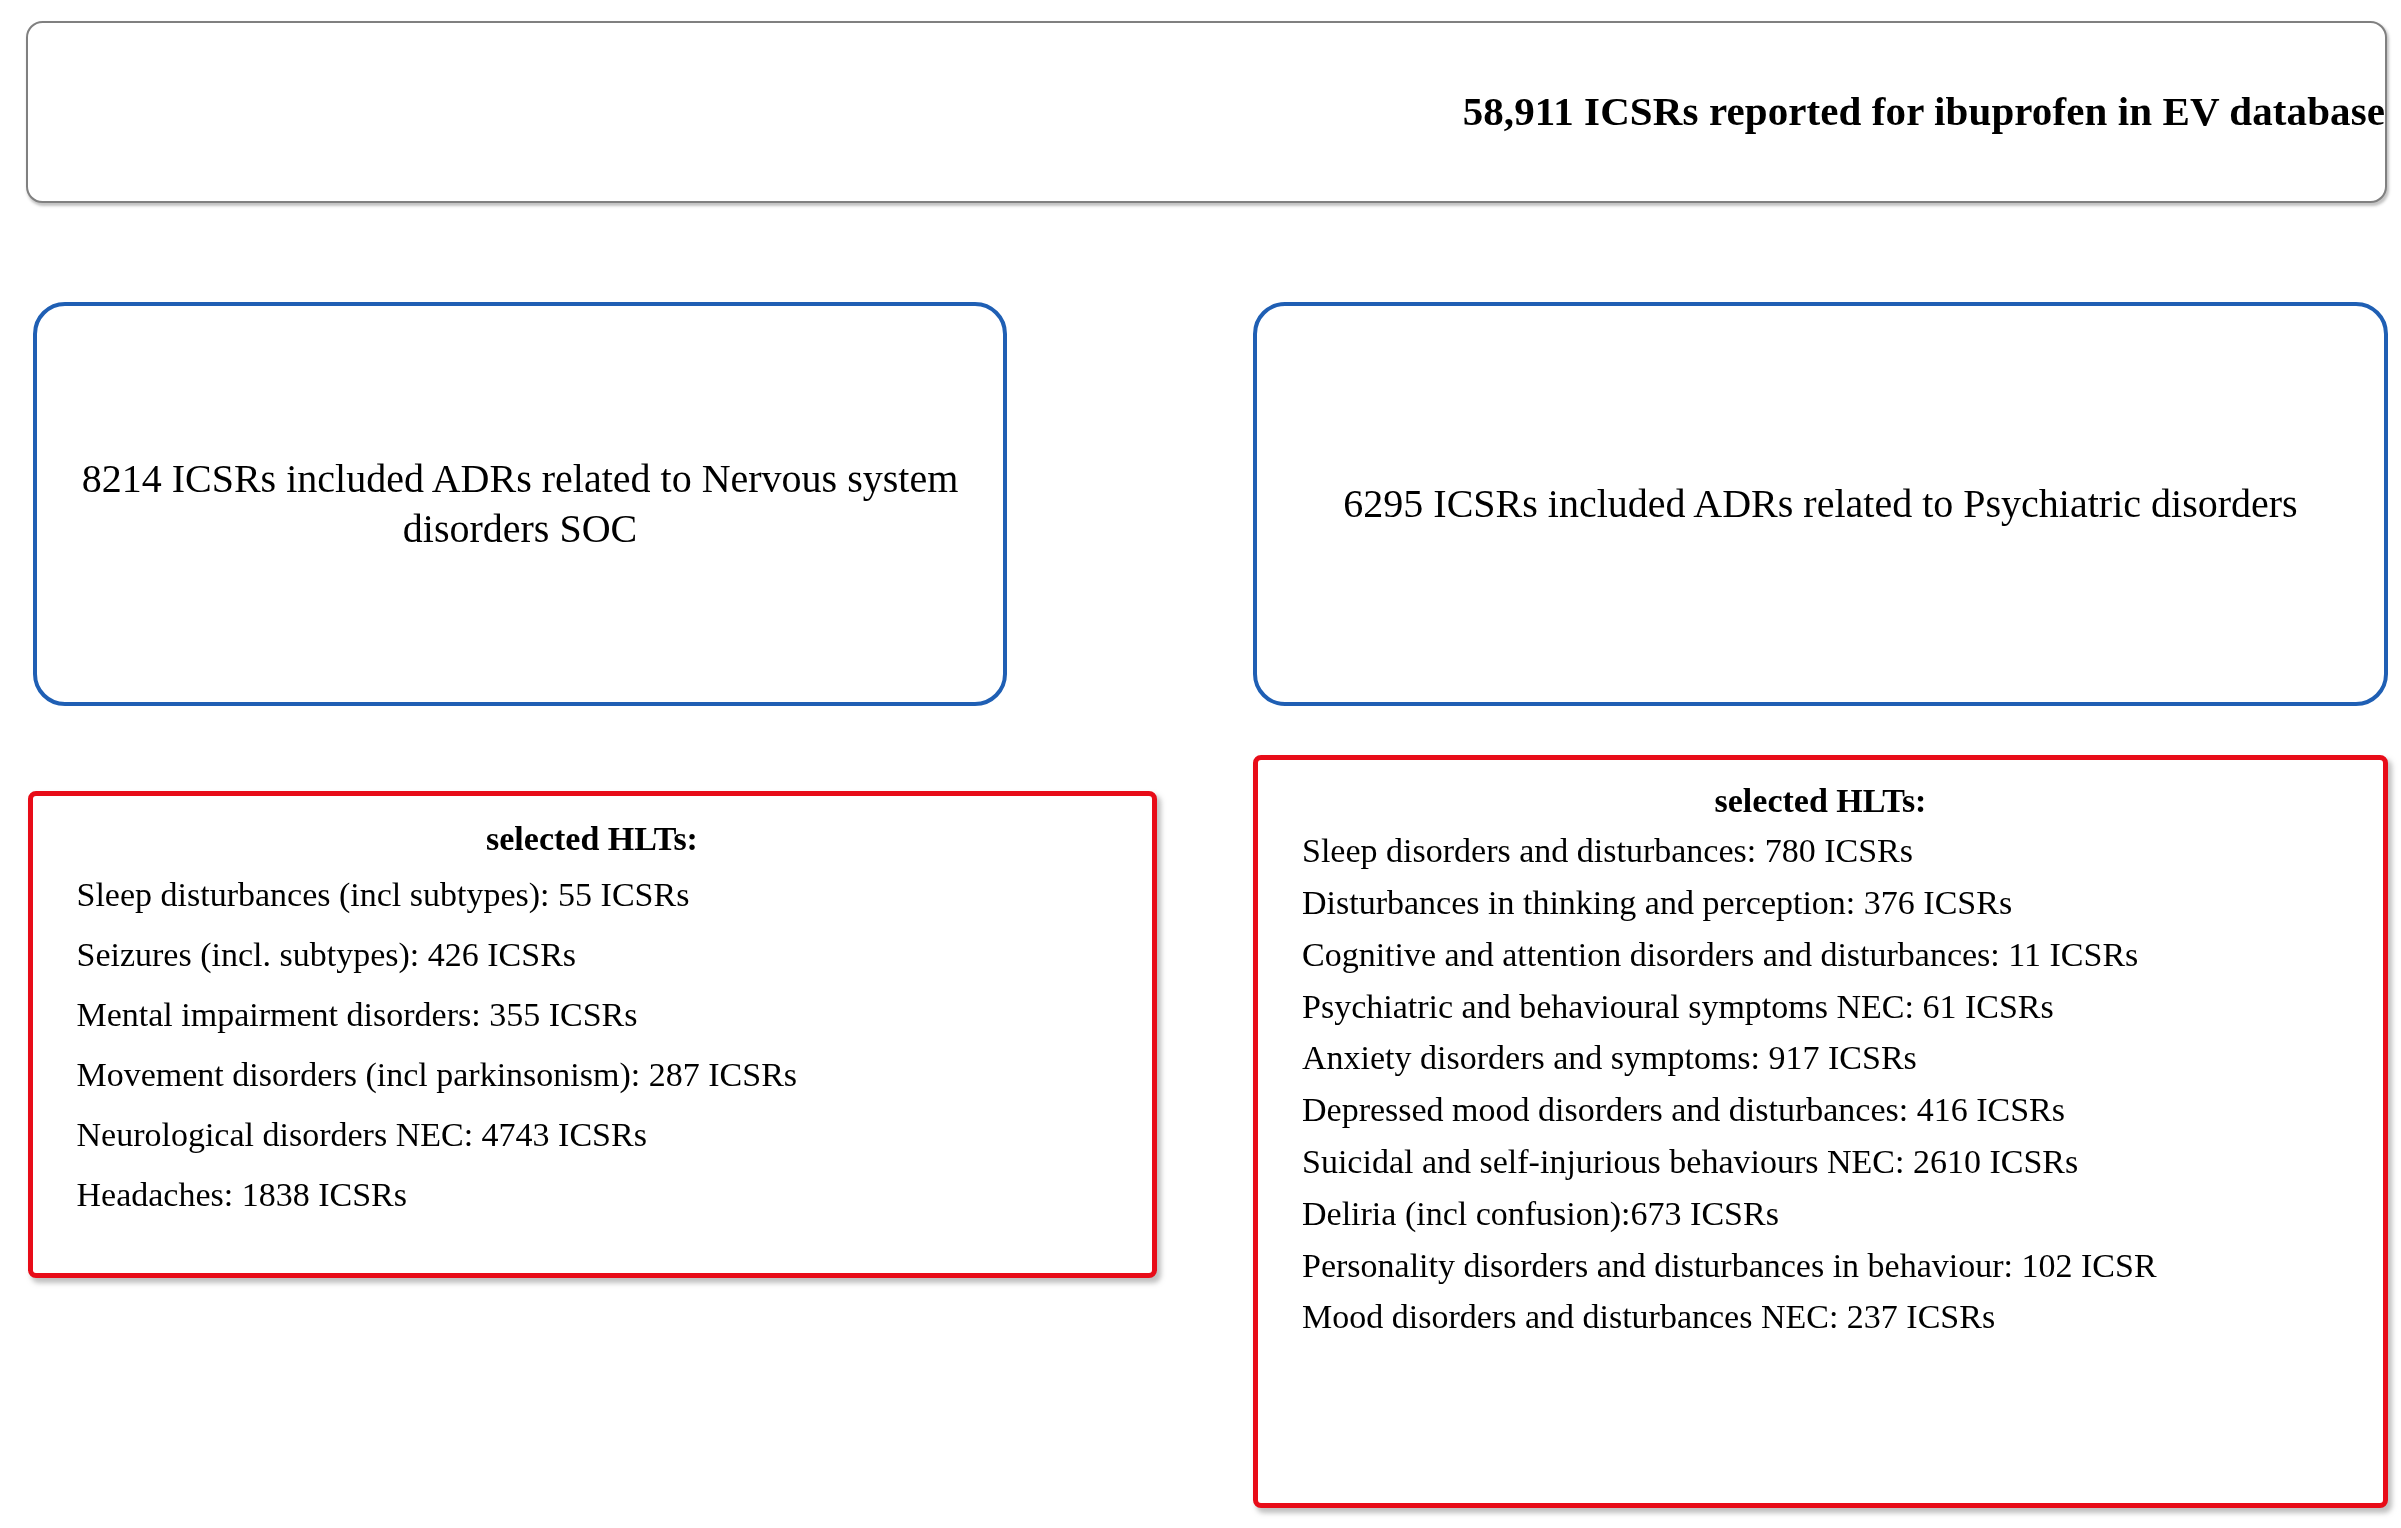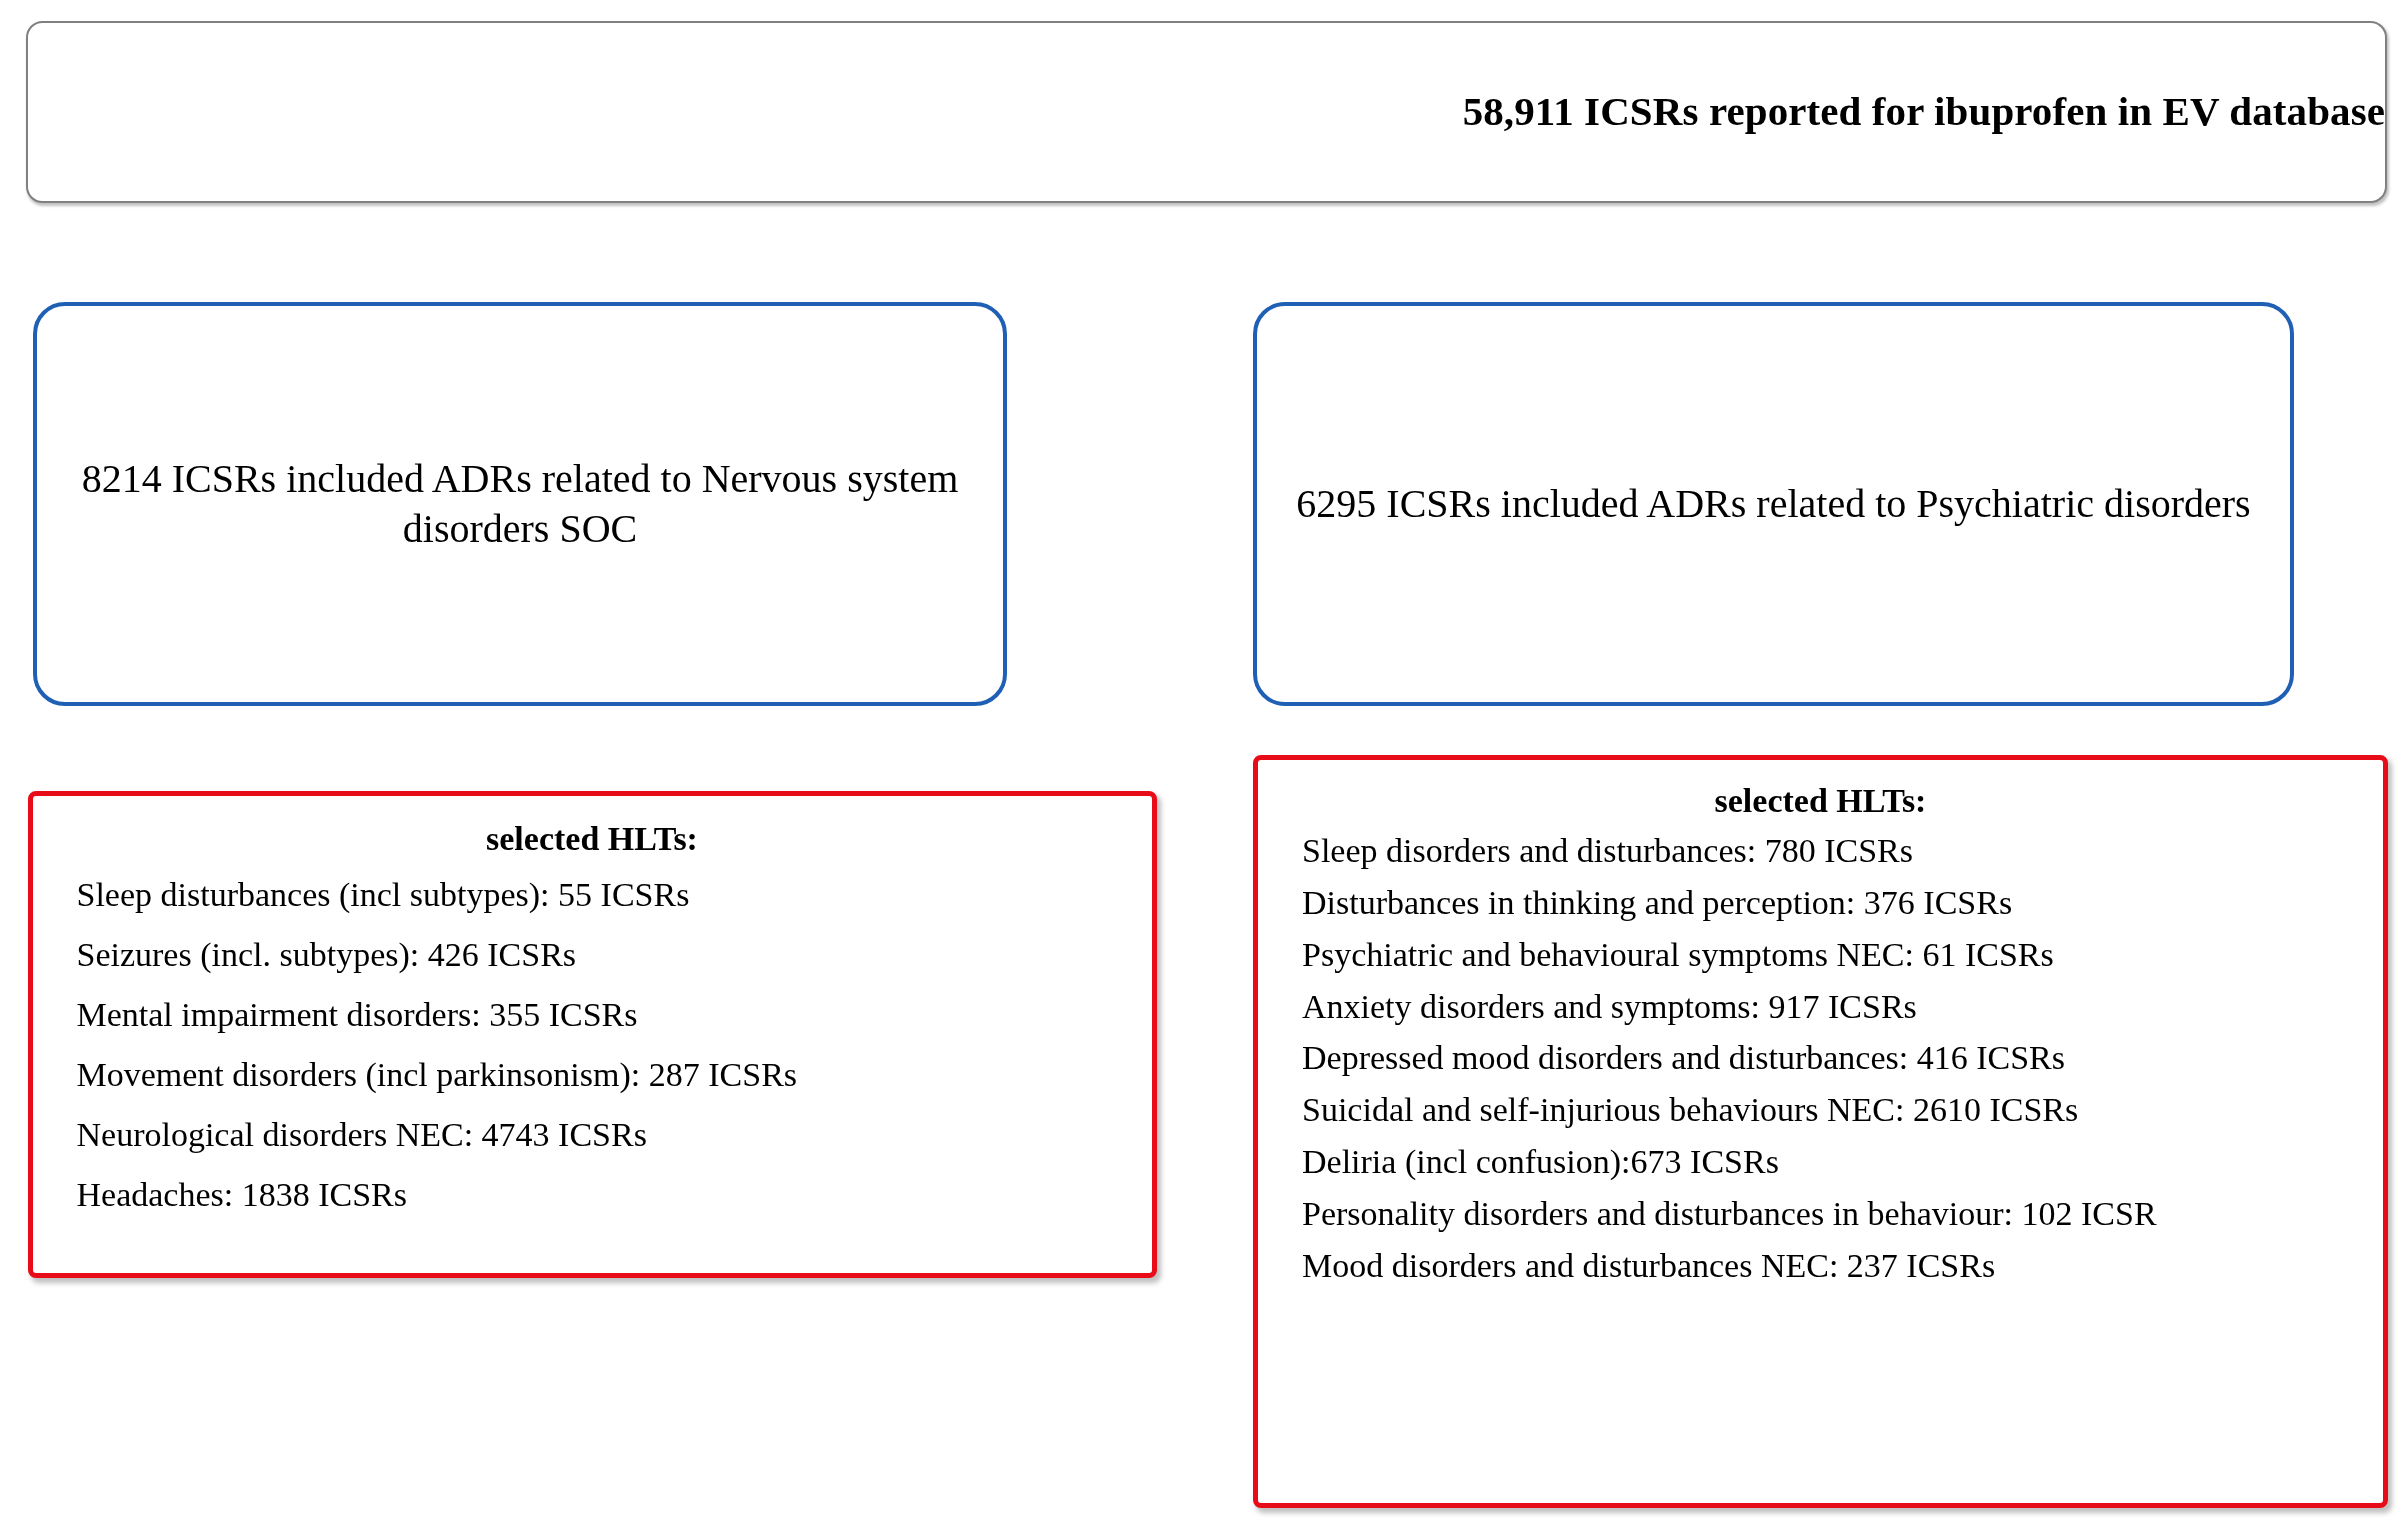--- a/index.html
+++ b/index.html
@@ -55,21 +55,21 @@
     top: 302px;
     height: 404px;
     border: 4.4px solid #1F5FB4;
     border-radius: 32px;
     display: flex;
     align-items: center;
     justify-content: center;
     padding: 0 38px;
   }
   .box-blue.left  { left: 33px;   width: 974px; }
-  .box-blue.right { left: 1253px; width: 1041px; }
+  .box-blue.right { left: 1253px; width: 1135px; }
 
   .blue-text {
     font-size: 40px;
     line-height: 1.26;
     text-align: center;
   }
 
   
   .box-red {
     border: 5px solid #E80C18;
@@ -141,20 +141,21 @@
 
   <div class="box box-blue right">
     <div class="blue-text">6295 ICSRs included ADRs related to Psychiatric disorders</div>
   </div>
 
   <div class="box box-red right">
     <div class="hlt-heading">selected HLTs:</div>
     <ul class="hlt-list">
       <li>Sleep disorders  and disturbances: 780 ICSRs</li>
       <li>Disturbances in thinking and perception: 376 ICSRs</li>
+      <li>Cognitive and attention disorders  and disturbances: 11 ICSRs</li>
       <li>Psychiatric and behavioural symptoms NEC: 61 ICSRs</li>
       <li>Anxiety disorders  and symptoms: 917 ICSRs</li>
       <li>Depressed mood disorders  and disturbances: 416 ICSRs</li>
       <li>Suicidal and self-injurious behaviours NEC: 2610 ICSRs</li>
       <li>Deliria (incl confusion):673 ICSRs</li>
       <li>Personality disorders  and disturbances in behaviour: 102 ICSR</li>
       <li>Mood disorders  and disturbances NEC: 237 ICSRs</li>
     </ul>
   </div>
 

